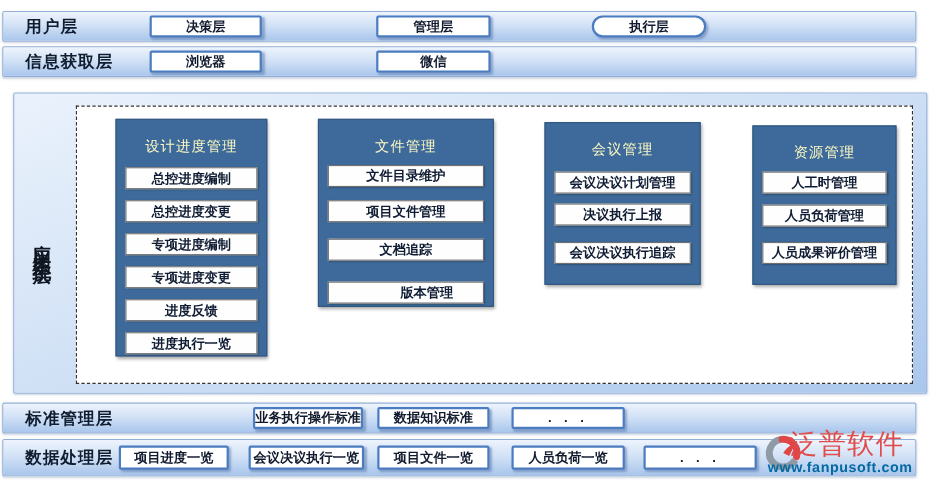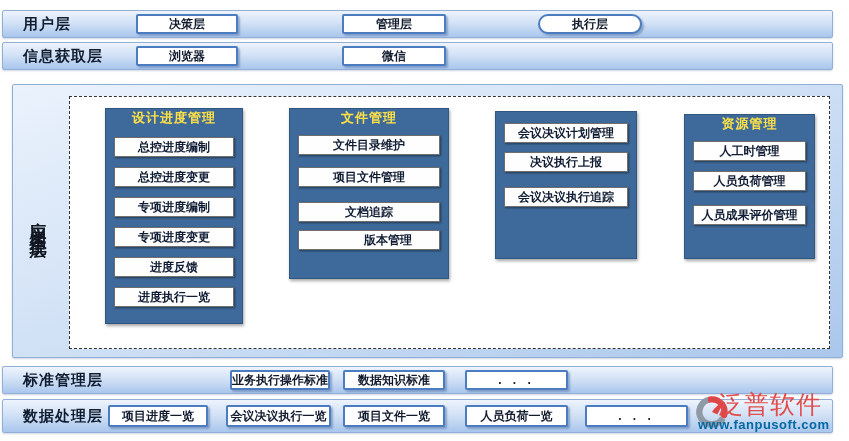--- a/index.html
+++ b/index.html
@@ -58,33 +58,33 @@
   .col{
     position:absolute;background:#3d6a9a;border:1px solid #31567f;
     box-shadow:1px 2px 3px rgba(0,0,0,.35);box-sizing:border-box;
     display:flex;flex-direction:column;align-items:stretch;
   }
   #col0{left:35px;top:11px;width:138px;height:216px;}
   #col1{left:219px;top:11px;width:160px;height:171px;}
   #col2{left:425px;top:14px;width:142px;height:148px;}
   #col3{left:614px;top:17px;width:131px;height:145px;}
   .col-title{
-    margin-top:0;text-align:center;font-size:13px;font-weight:bold;color:#fde047;
+    margin-top:15px;text-align:center;font-size:13px;font-weight:normal;color:#fef9c3;
     letter-spacing:1px;white-space:nowrap;
   }
   .col-item{
     height:20px;margin:0 8px;background:#fefefe;border:1px solid #6f6f6f;
     box-shadow:1px 1px 2px rgba(0,0,0,.45);
     display:flex;align-items:center;justify-content:center;
     font-size:12px;font-weight:bold;color:#0f1c33;box-sizing:border-box;
     cursor:default;white-space:nowrap;
   }
   
   #col0 .col-item{margin-top:10px;}
-  #col1 .m1{margin-top:8px;} #col1 .m2{margin-top:12px;} #col1 .m3{margin-top:15px;} #col1 .m4{margin-top:8px;padding-left:38px;}
+  #col1 .m1{margin-top:8px;} #col1 .m2{margin-top:12px;} #col1 .m3{margin-top:15px;} #col1 .m4{margin-top:19px;padding-left:38px;}
   #col2 .m1{margin-top:11px;} #col2 .m2{margin-top:9px;} #col2 .m3{margin-top:15px;}
   #col3 .m1{margin-top:8px;} #col3 .m2{margin-top:10px;} #col3 .m3{margin-top:14px;}
   
   #logo{position:absolute;left:694px;top:391px;width:152px;height:44px;z-index:5;}
   #logo-icon{position:absolute;left:0;top:2px;width:36px;height:36px;}
   #logo-name{
     position:absolute;left:24px;top:0;font-size:25px;font-weight:normal;color:#e14d4d;
     letter-spacing:1px;white-space:nowrap;line-height:26px;
   }
   #logo-url{
@@ -124,20 +124,21 @@
 
     <div class="col" id="col1">
       <div class="col-title">文件管理</div>
       <div class="col-item m1">文件目录维护</div>
       <div class="col-item m2">项目文件管理</div>
       <div class="col-item m3">文档追踪</div>
       <div class="col-item m4">版本管理</div>
     </div>
 
     <div class="col" id="col2">
+      <div class="col-title">会议管理</div>
       <div class="col-item m1">会议决议计划管理</div>
       <div class="col-item m2">决议执行上报</div>
       <div class="col-item m3">会议决议执行追踪</div>
     </div>
 
     <div class="col" id="col3">
       <div class="col-title">资源管理</div>
       <div class="col-item m1">人工时管理</div>
       <div class="col-item m2">人员负荷管理</div>
       <div class="col-item m3">人员成果评价管理</div>

